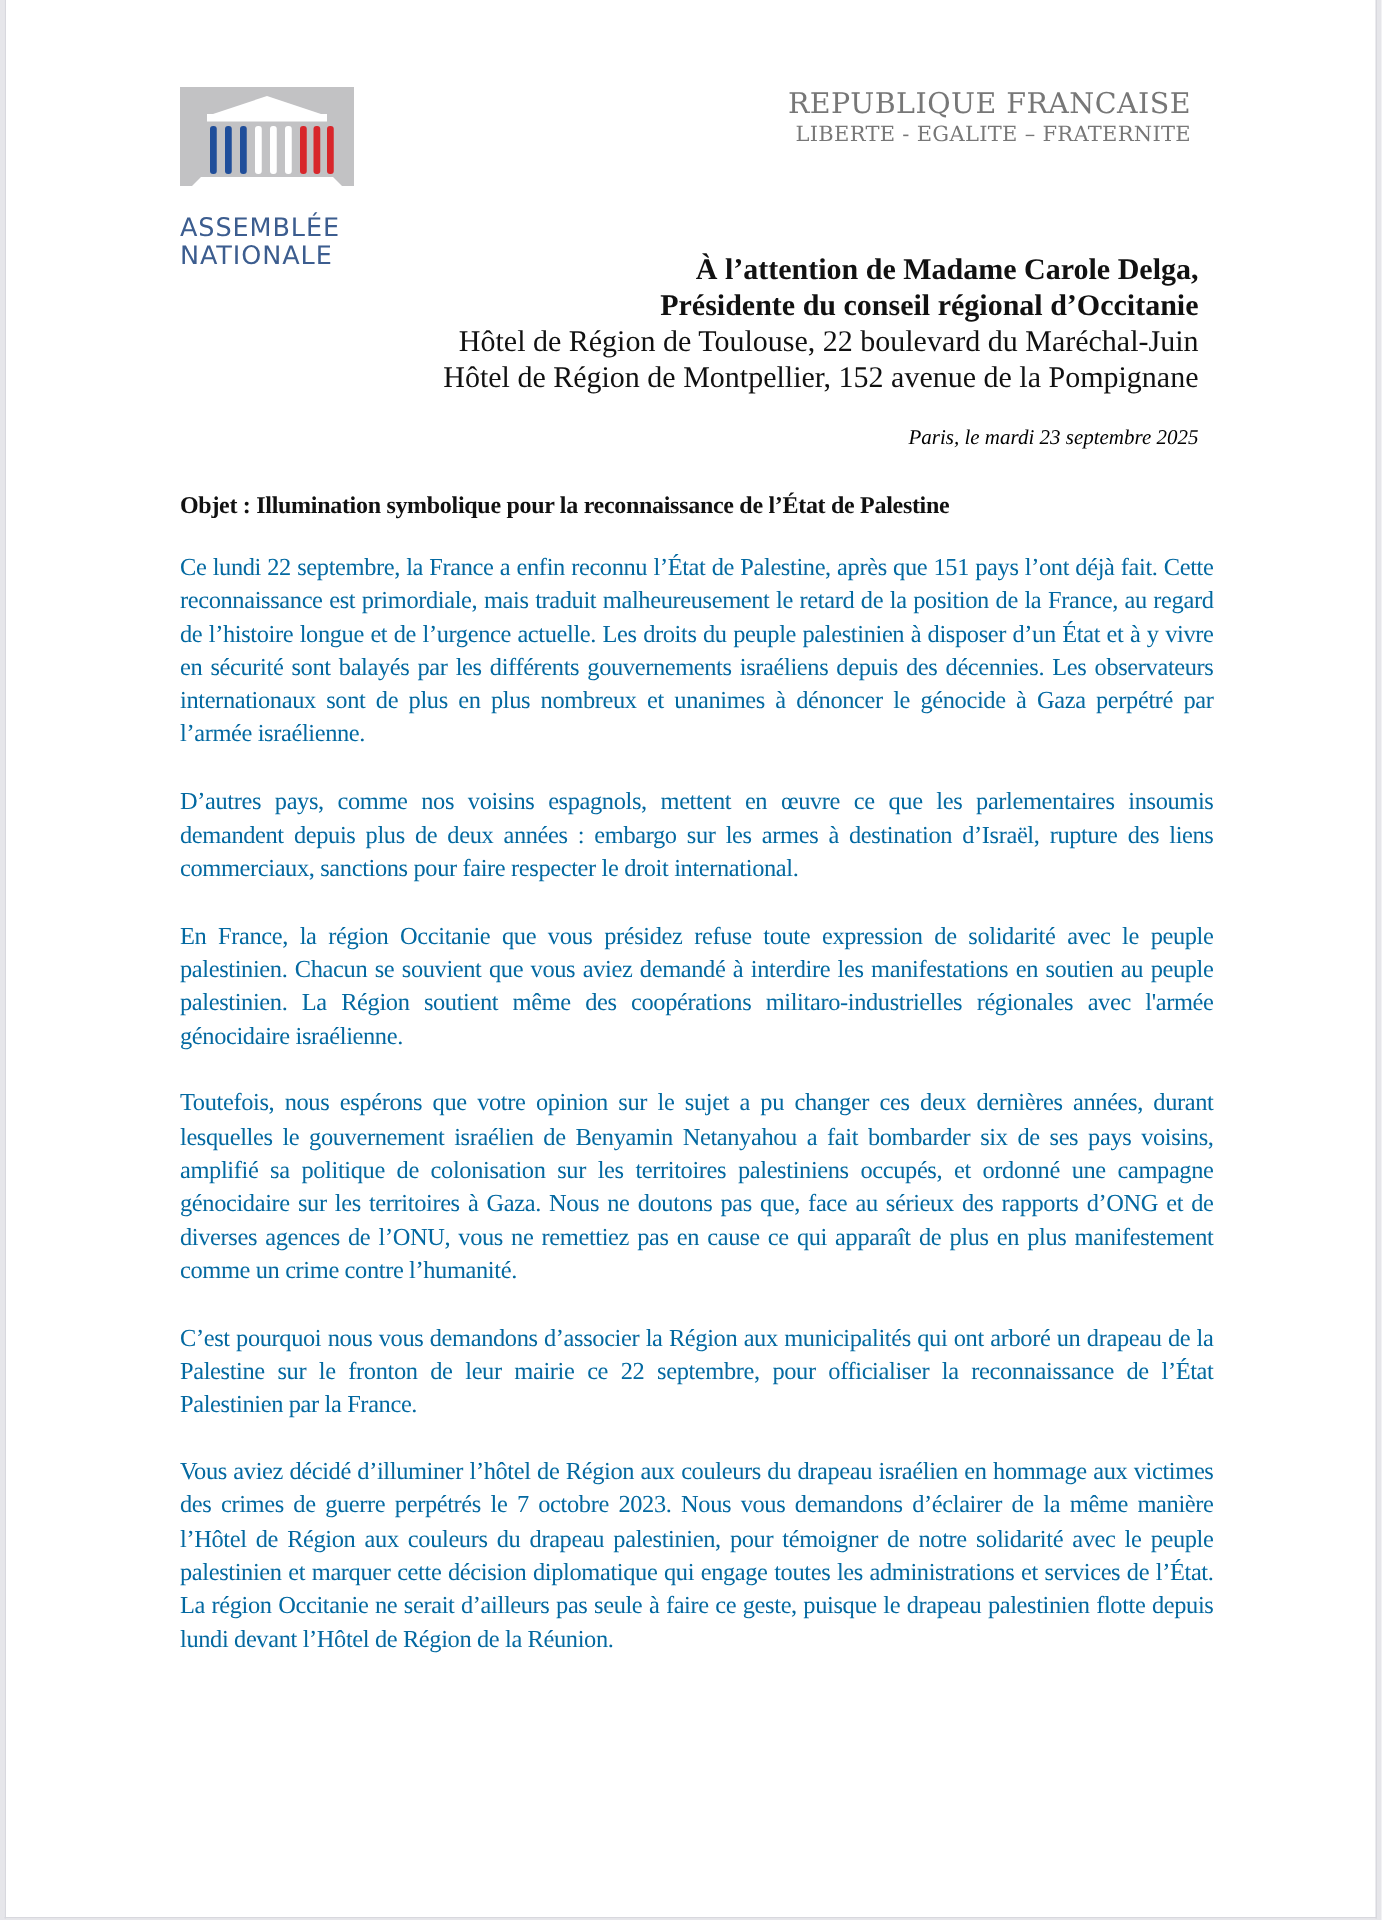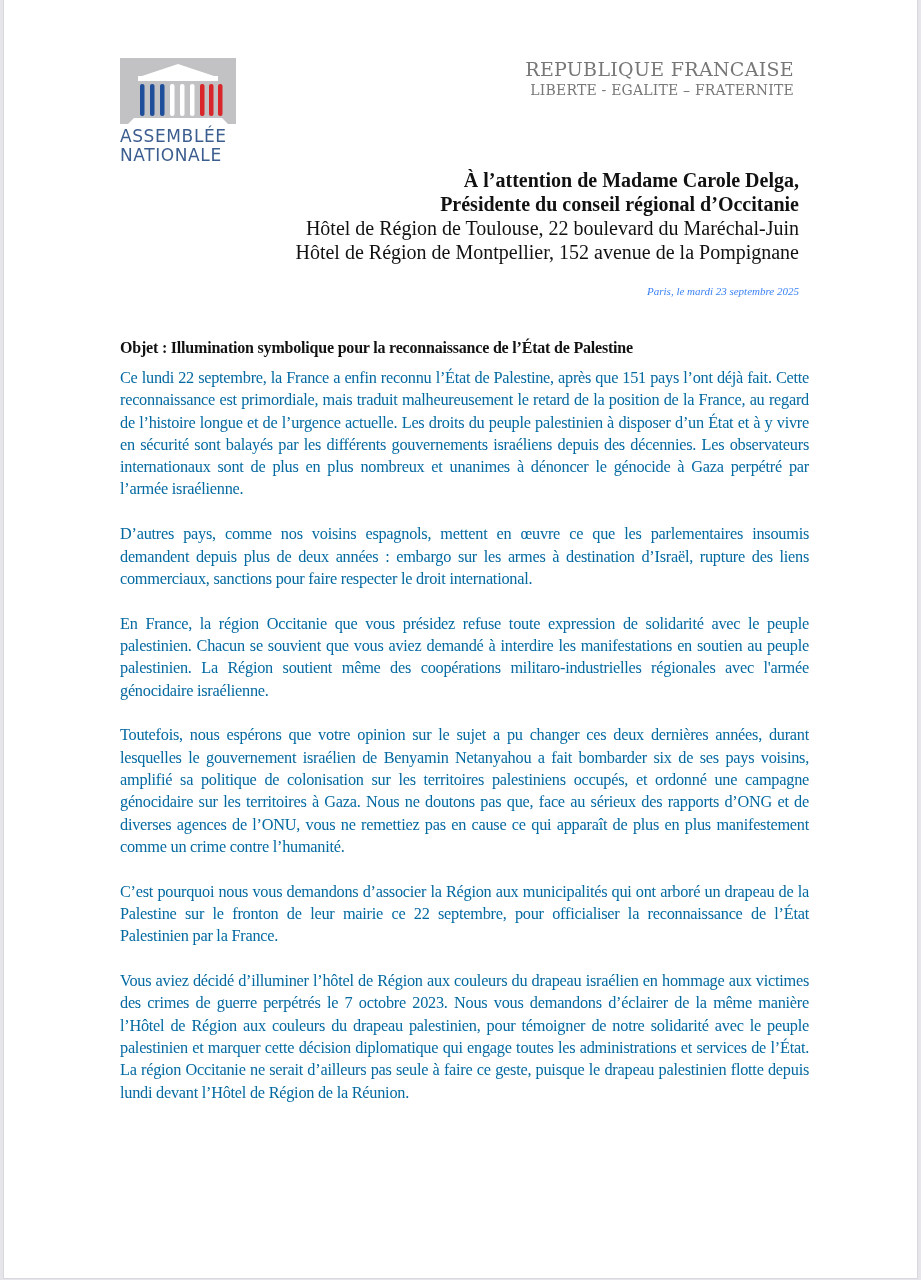--- a/index.html
+++ b/index.html
@@ -1,28 +1,28 @@
 <!DOCTYPE html>
 <html><head>
 <meta charset="utf-8">
 <style>
   html, body { margin:0; padding:0; }
   body { width:921px; height:1280px; background:#e6e6ea; position:relative; overflow:hidden; }
   .page { position:absolute; left:3px; top:0; width:913px; height:1278px; background:#ffffff;
           border-left:1px solid #d8d8de; border-right:1px solid #d8d8de; border-bottom:1px solid #d8d8de; }
   .logo { position:absolute; left:116px; top:58px; width:118px; }
   .logo-box { width:116px; height:66px; background:#c2c2c4; position:relative; overflow:hidden; }
-  .logo-text { font-family:"DejaVu Sans", sans-serif; color:#3c5d8f; font-size:17px; line-height:19px; letter-spacing:0.6px; margin-top:3px; text-align:left; }
+  .logo-text { font-family:"DejaVu Sans", sans-serif; color:#3c5d8f; font-size:17px; line-height:19px; letter-spacing:0.6px; margin-top:19px; text-align:left; }
   .rf { position:absolute; right:123px; top:58px; text-align:right; font-family:"DejaVu Serif", serif; color:#777; }
   .rf-title { font-size:19px; letter-spacing:0.3px; }
   .rf-motto { font-size:14px; margin-top:2px; letter-spacing:0.2px; }
   .addr { position:absolute; right:118px; top:168px; text-align:right; font-family:"Liberation Serif", serif; color:#111; font-size:20px; line-height:24px; }
   .addr .b { font-weight:bold; }
-  .date { position:absolute; right:118px; top:285px; font-family:"Liberation Serif", serif; font-style:italic; font-size:11px; color:#3b82f6; }
-  .subject { position:absolute; left:116px; top:329px; font-family:"Liberation Serif", serif; font-weight:bold; font-size:16px; color:#111; letter-spacing:-0.2px;margin-top:10px; }
+  .date { position:absolute; right:118px; top:285px; font-family:"Liberation Serif", serif; font-style:italic; font-size:14px; color:#000000; }
+  .subject { position:absolute; left:116px; top:329px; font-family:"Liberation Serif", serif; font-weight:bold; font-size:16px; color:#111; letter-spacing:-0.2px; }
   .body { position:absolute; left:116px; top:367px; width:689px; font-family:"Liberation Serif", serif; font-size:16.3px; line-height:22.3px; color:#0369a1; text-align:justify; letter-spacing:-0.25px; }
   .body p { margin:0 0 22.5px 0; }
 </style>
 </head>
 <body>
 
 <div class="page">
 
   <div class="logo">
     <div class="logo-box">

